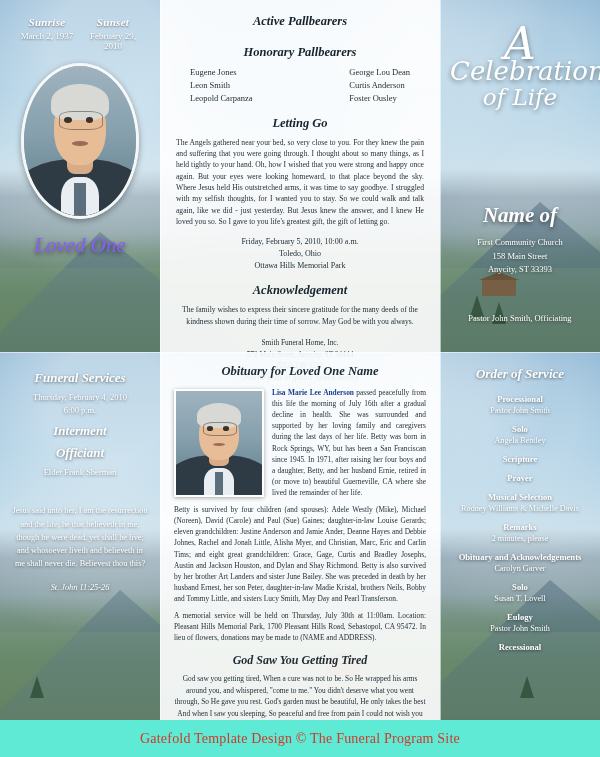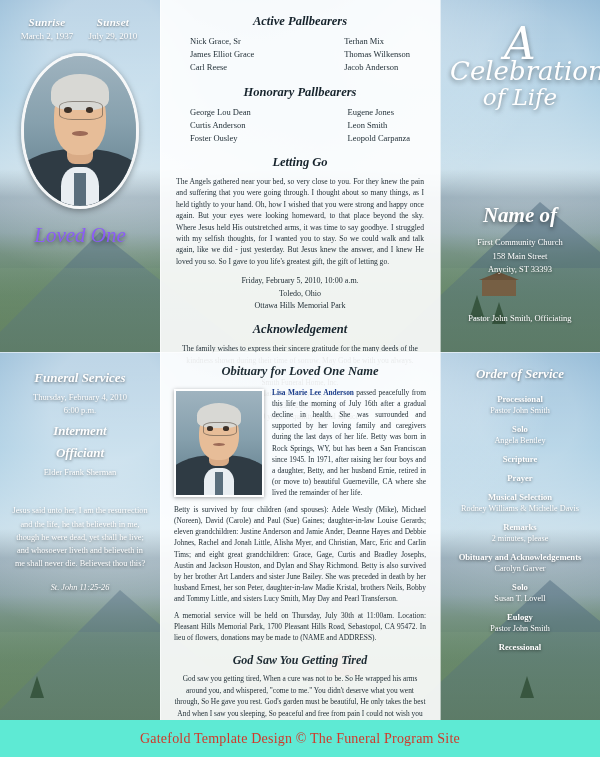--- a/index.html
+++ b/index.html
@@ -231,21 +231,21 @@
   <div class="fold" style="left:0;top:352px;width:600px;height:1px;"></div>
 
   <div class="col tl">
     <div class="sun-row">
       <div class="sun-block">
         <div class="sun-title">Sunrise</div>
         <div class="sun-date">March 2, 1937</div>
       </div>
       <div class="sun-block">
         <div class="sun-title">Sunset</div>
-        <div class="sun-date">July 29, 2010</div>
+        <div class="sun-date">February 29, 2010</div>
       </div>
     </div>
 
     <div class="oval-wrap">
       <div class="portrait">
         <div class="p-suit"></div>
         <div class="p-shirt"></div>
         <div class="p-tie"></div>
         <div class="p-neck"></div>
         <div class="p-head"></div>
@@ -255,46 +255,34 @@
         <div class="p-eye r"></div>
         <div class="p-mouth"></div>
       </div>
     </div>
 
     <div class="loved-one">Loved One</div>
   </div>
 
   <div class="col tc">
     <div class="sec-title">Active Pallbearers</div>
+
+    <div class="gap"></div>
+
+    <div class="sec-title">Honorary Pallbearers</div>
     <div class="names-grid">
       <div>
-        <div>Nick Grace, Sr</div>
-        <div>James Elliot Grace</div>
-        <div>Carl Reese</div>
-      </div>
-      <div>
-        <div>Terhan Mix</div>
-        <div>Thomas Wilkenson</div>
-        <div>Jacob Anderson</div>
-      </div>
-    </div>
-
-    <div class="gap"></div>
-
-    <div class="sec-title">Honorary Pallbearers</div>
-    <div class="names-grid">
+        <div>Eugene Jones</div>
+        <div>Leon Smith</div>
+        <div>Leopold Carpanza</div>
+      </div>
       <div>
         <div>George Lou Dean</div>
         <div>Curtis Anderson</div>
         <div>Foster Ousley</div>
-      </div>
-      <div>
-        <div>Eugene Jones</div>
-        <div>Leon Smith</div>
-        <div>Leopold Carpanza</div>
       </div>
     </div>
 
     <div class="gap"></div>
 
     <div class="sec-title">Letting Go</div>
     <p class="body-text">The Angels gathered near your bed, so very close to you. For they knew the pain and suffering that you were going through. I thought about so many things, as I held tightly to your hand. Oh, how I wished that you were strong and happy once again. But your eyes were looking homeward, to that place beyond the sky. Where Jesus held His outstretched arms, it was time to say goodbye. I struggled with my selfish thoughts, for I wanted you to stay. So we could walk and talk again, like we did - just yesterday. But Jesus knew the answer, and I knew He loved you so. So I gave to you life's greatest gift, the gift of letting go.</p>
 
     <div class="center-text">
       <div>Friday, February 5, 2010, 10:00 a.m.</div>

